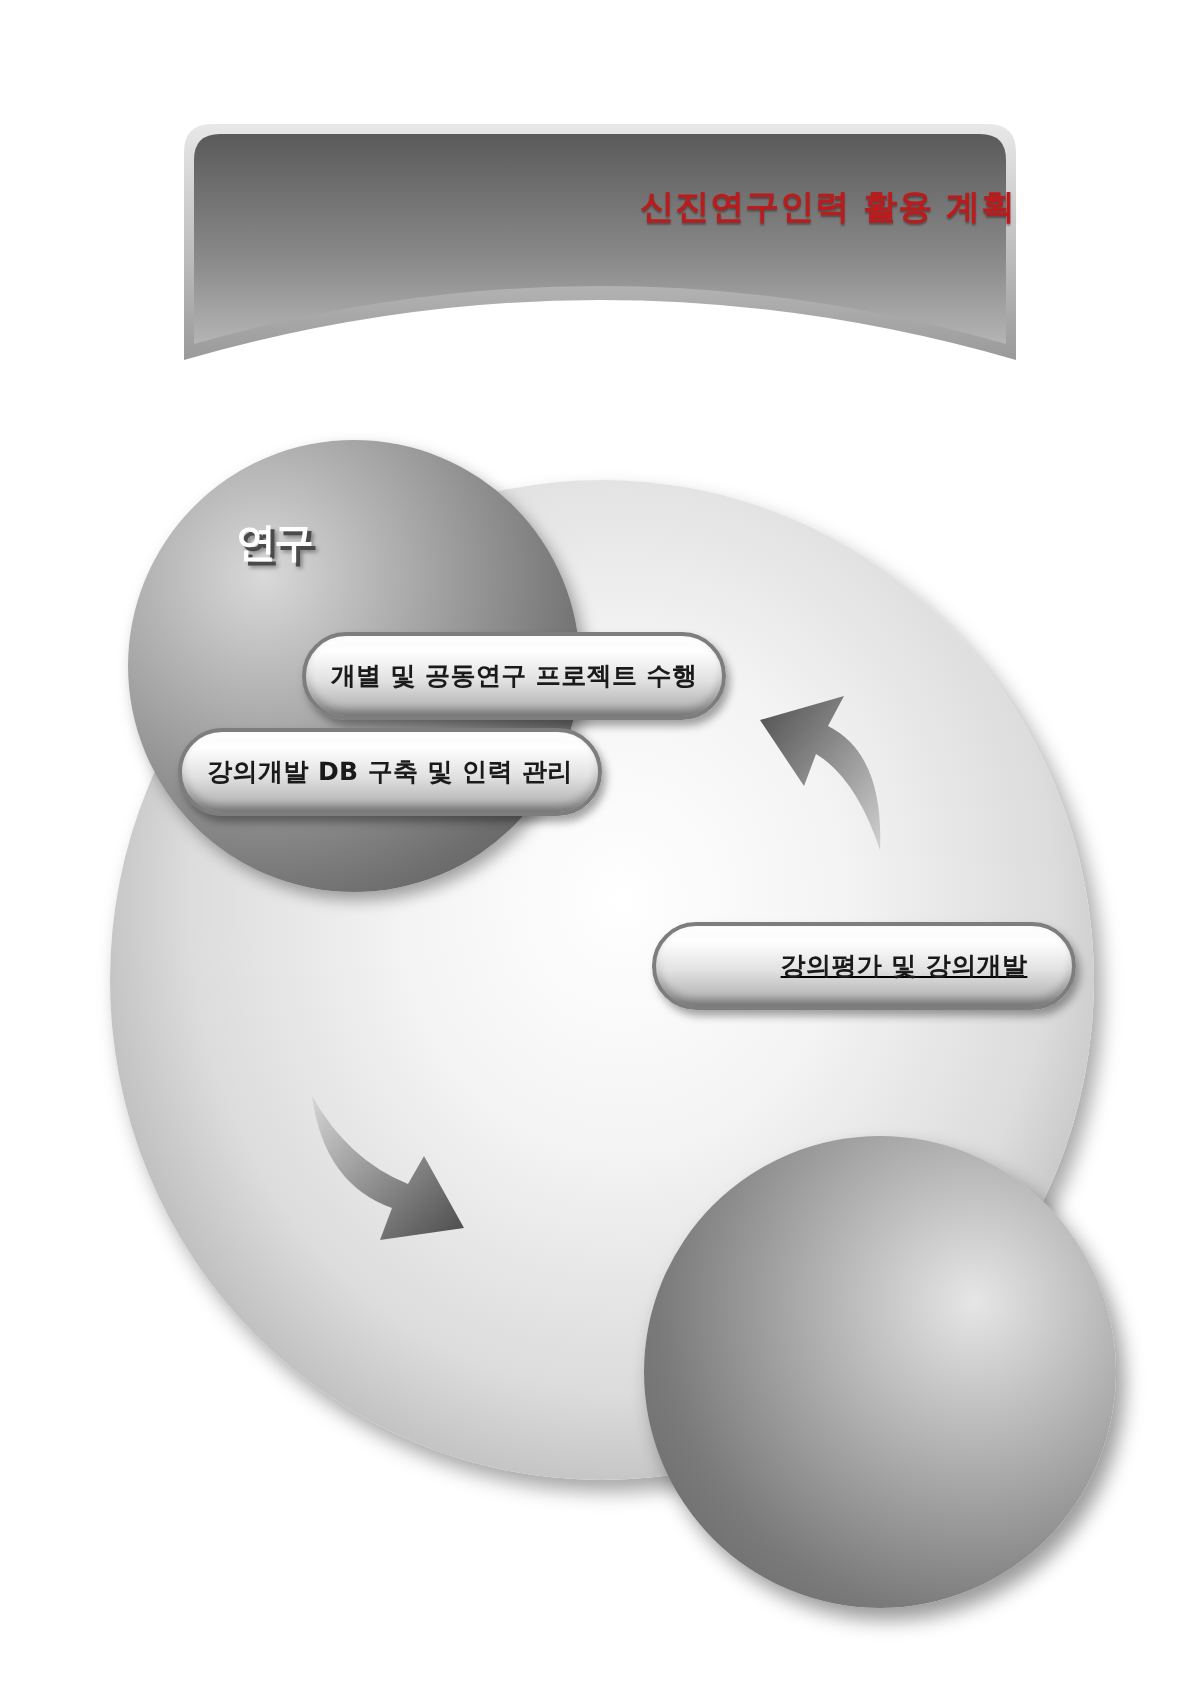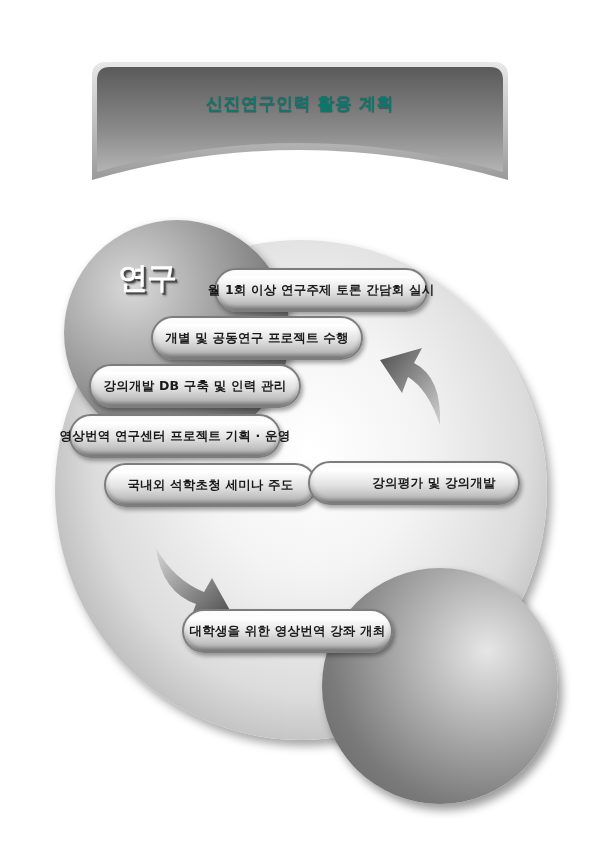--- a/index.html
+++ b/index.html
@@ -1,31 +1,31 @@
 <!DOCTYPE html>
 <html><head>
 <meta charset="utf-8">
 <style>
   html,body{margin:0;padding:0;background:#ffffff;}
   body{width:600px;height:848px;position:relative;overflow:hidden;font-family:"DejaVu Sans",sans-serif;}
   .banner{position:absolute;left:92px;top:62px;width:416px;height:118px;}
   .banner svg{position:absolute;left:0;top:0;}
-  .banner-title{position:absolute;left:0;width:100%;top:30px;text-align:center;color:#0f766e;font-size:17px;font-weight:bold;letter-spacing:0.5px;text-shadow:0 1px 1px rgba(0,0,0,0.35);}
+  .banner-title{position:absolute;left:0;width:100%;top:30px;text-align:right;color:#b91c1c;font-size:17px;font-weight:bold;letter-spacing:0.5px;text-shadow:0 1px 1px rgba(0,0,0,0.35);}
   .stage{position:absolute;left:0;top:0;width:600px;height:848px;}
   .circle{position:absolute;border-radius:50%;}
   .big-circle{left:55px;top:240px;width:492px;height:500px;
     background:radial-gradient(ellipse at 52% 42%, #ffffff 0%, #f4f4f4 30%, #dcdcdc 60%, #a9a9a9 85%, #8a8a8a 100%);
     box-shadow:4px 6px 10px rgba(0,0,0,0.35);}
   .tl-circle{left:64px;top:220px;width:226px;height:226px;
     background:radial-gradient(circle at 30% 30%, #d9d9d9 0%, #a0a0a0 40%, #6e6e6e 75%, #5a5a5a 100%);
     box-shadow:3px 4px 8px rgba(0,0,0,0.35);}
   .br-circle{left:322px;top:568px;width:236px;height:236px;
     background:radial-gradient(circle at 70% 35%, #e6e6e6 0%, #b0b0b0 35%, #7a7a7a 70%, #626262 100%);
     box-shadow:4px 6px 10px rgba(0,0,0,0.4);}
-  .big-label{position:absolute;font-size:30px;font-weight:bold;color:#ffffff;
+  .big-label{position:absolute;font-size:20px;font-weight:bold;color:#ffffff;
     text-shadow:2px 2px 0 #4a4a4a, 3px 3px 2px rgba(0,0,0,0.4);letter-spacing:-1px;}
   .label-research{left:118px;top:258px;}
   .label-education{left:432px;top:676px;}
   .pill{position:absolute;height:44px;border-radius:22px;
     background:linear-gradient(180deg,#f7f7f7 0%,#ffffff 18%,#e2e2e2 55%,#bcbcbc 85%,#9a9a9a 100%);
     border:2px solid #7d7d7d;
     box-shadow:inset 0 -3px 4px rgba(0,0,0,0.25), inset 0 3px 3px rgba(255,255,255,0.9), 2px 3px 4px rgba(0,0,0,0.35);
     display:flex;align-items:center;justify-content:center;box-sizing:border-box;}
   .pill span{font-size:12.5px;font-weight:bold;color:#1a1a1a;white-space:nowrap;letter-spacing:0.2px;}
   .arrow{position:absolute;}
@@ -72,34 +72,22 @@
   <svg class="arrow" style="left:150px;top:548px;" width="90" height="80" viewBox="0 0 90 80">
     <defs>
       <linearGradient id="ag2" x1="0" y1="0" x2="1" y2="1">
         <stop offset="0" stop-color="#d6d6d6"></stop>
         <stop offset="1" stop-color="#4a4a4a"></stop>
       </linearGradient>
     </defs>
     <path d="M6,0 Q12,44 46,56 L40,72 L82,66 L62,30 L54,44 Q24,32 6,0 Z" fill="url(#ag2)"></path>
   </svg>
 
-  <div class="pill" style="left:214px;top:268px;width:214px;">
-      <span>월 1회 이상 연구주제 토론 간담회 실시</span>
-    </div>
   <div class="pill" style="left:151px;top:316px;width:212px;">
       <span>개별 및 공동연구 프로젝트 수행</span>
     </div>
   <div class="pill" style="left:89px;top:364px;width:212px;">
       <span>강의개발 DB 구축 및 인력 관리</span>
     </div>
-  <div class="pill" style="left:69px;top:414px;width:212px;">
-      <span>영상번역 연구센터 프로젝트 기획 · 운영</span>
-    </div>
-  <div class="pill" style="left:104px;top:463px;width:213px;">
-      <span>국내외 석학초청 세미나 주도</span>
-    </div>
-  <div class="pill" style="left:308px;top:461px;width:212px;">
+  <div class="pill" style="left:326px;top:461px;width:212px;text-decoration:underline;">
       <span style="padding-left:40px;">강의평가 및 강의개발</span>
-    </div>
-  <div class="pill" style="left:182px;top:609px;width:211px;">
-      <span>대학생을 위한 영상번역 강좌 개최</span>
     </div>
 </div>
 
 </body></html>

